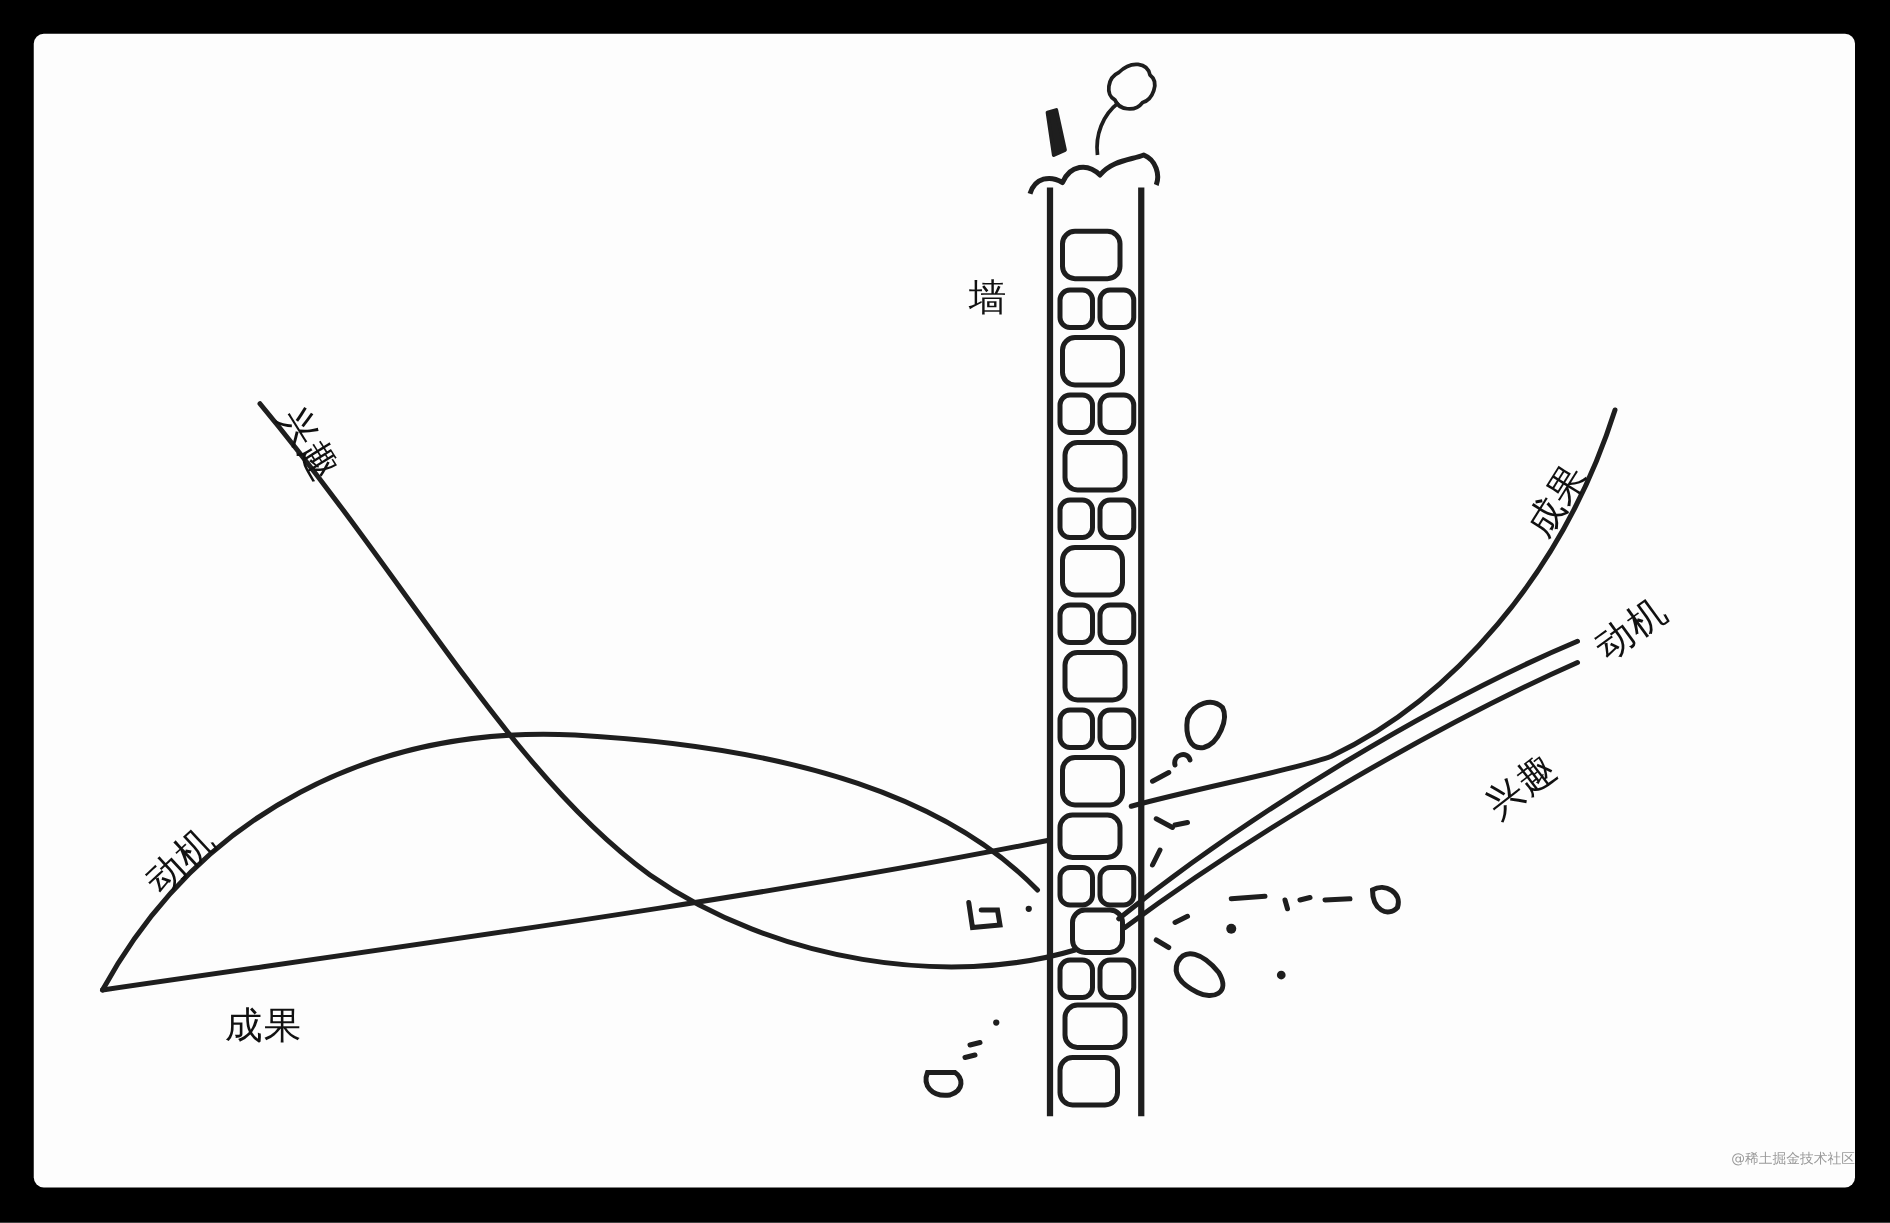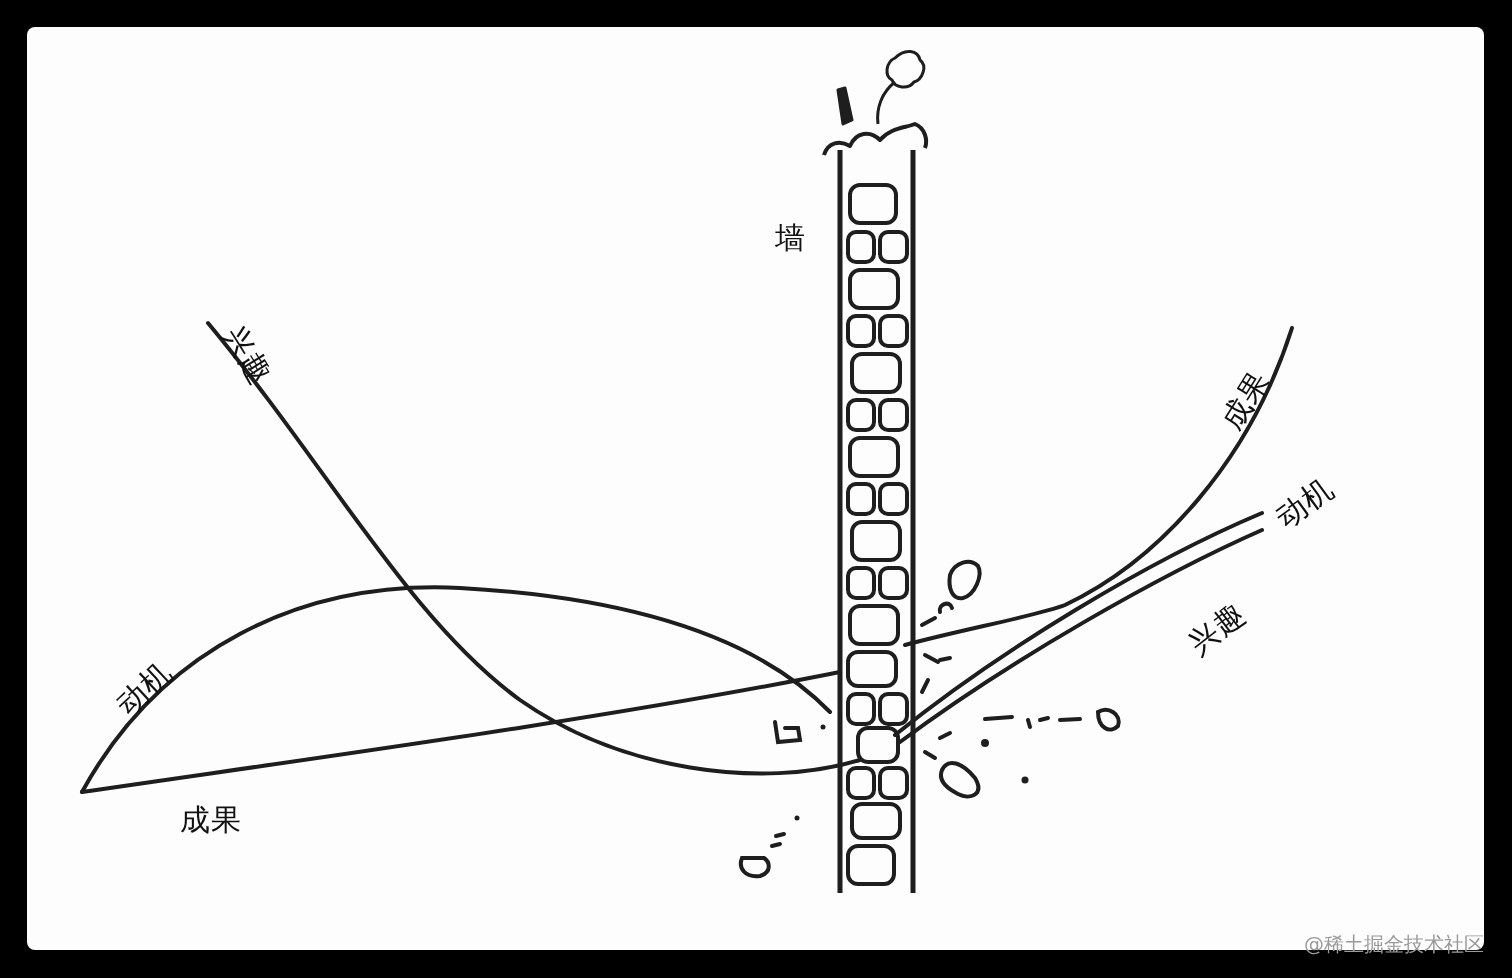--- a/index.html
+++ b/index.html
@@ -1,20 +1,20 @@
 <!DOCTYPE html>
 <html><head>
 <meta charset="utf-8">
 <style>
   html, body { margin:0; padding:0; background:#000; }
   body { width:1512px; height:978px; position:relative; overflow:hidden; font-family:"DejaVu Serif", serif; }
   .card { position:absolute; left:27px; top:27px; width:1457px; height:923px; background:#fdfdfd; border-radius:8px; overflow:hidden; }
   svg.sketch { position:absolute; left:0; top:0; }
   .lbl { position:absolute; font-family:"DejaVu Serif", serif; font-size:30px; color:#111; white-space:nowrap; transform-origin:left top; letter-spacing:1px; }
-  .watermark { position:absolute; right:28px; bottom:20px; font-family:"DejaVu Sans", sans-serif; font-size:20px; color:#9a9a9a; }
+  .watermark { position:absolute; right:28px; bottom:44px; font-family:"DejaVu Sans", sans-serif; font-size:11px; color:#9a9a9a; }
 </style>
 </head>
 <body>
 
 <div class="card"></div>
 
 <svg class="sketch" width="1512" height="978" viewBox="0 0 1512 978">
   <g fill="none" stroke="#1e1e1e" stroke-width="4" stroke-linecap="round" stroke-linejoin="round">
 
     <path d="M208,323 C330,470 410,620 520,700 C620,770 760,790 860,760"></path>

